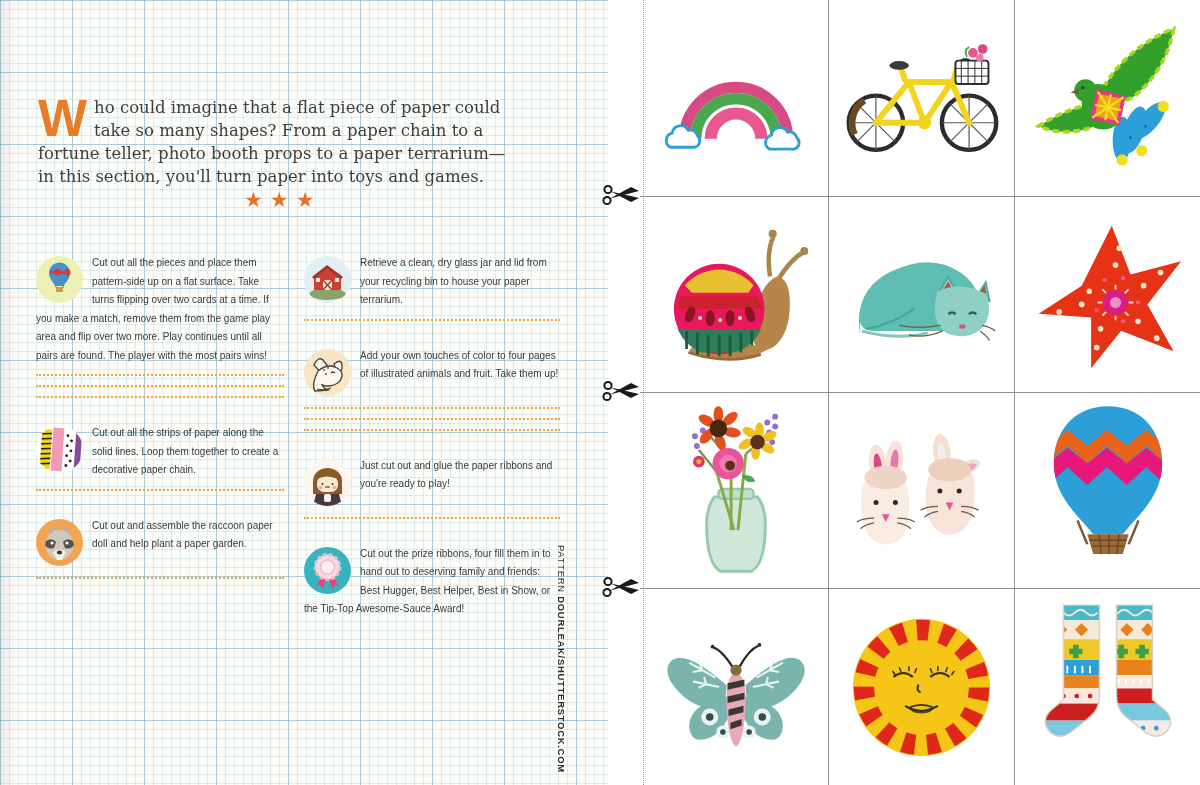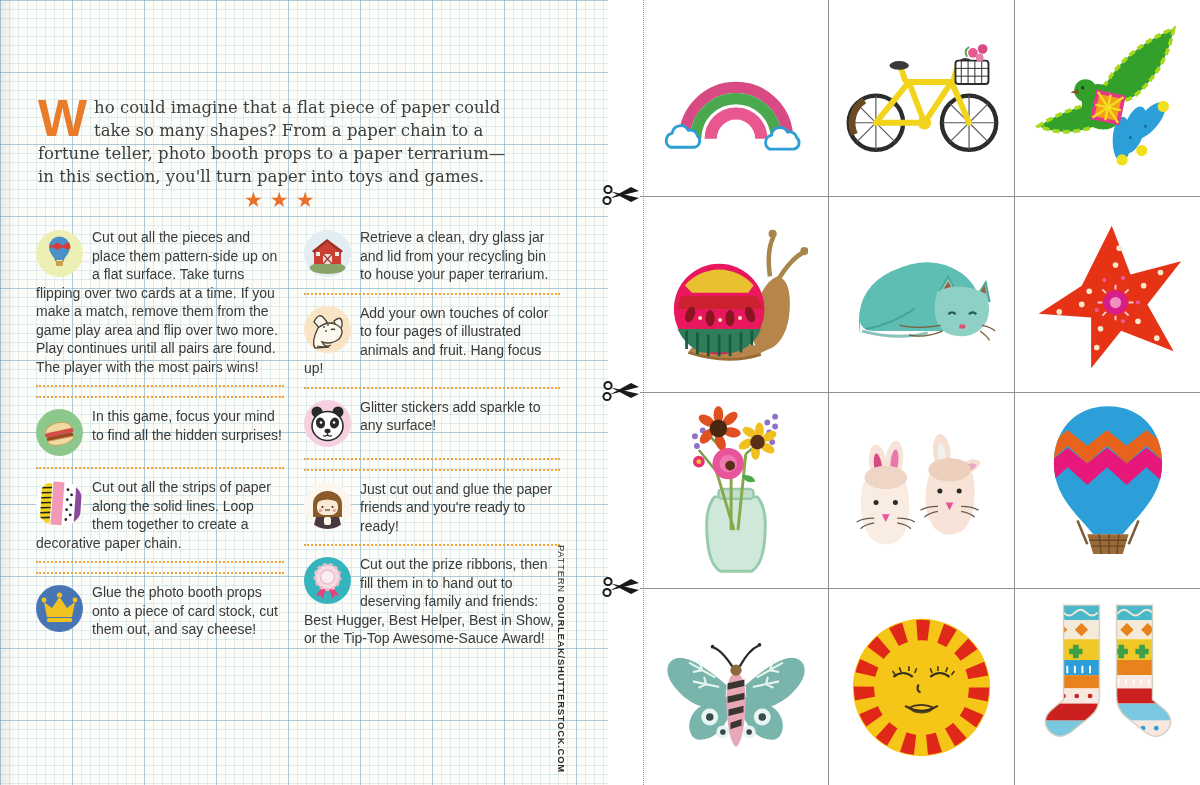--- a/index.html
+++ b/index.html
@@ -28,21 +28,21 @@
   .stars{position:absolute;left:244px;top:188px;color:#e8702a;font-size:21px;letter-spacing:7px;}
 
   .col{position:absolute;top:228px;}
   .col-0{left:36px;width:248px;}
   .col-1{left:304px;width:256px;}
   .item{overflow:visible;}
   .item::after{content:"";display:block;clear:both;}
   .item-icon{float:left;width:47px;height:47px;border-radius:50%;margin:2px 9px 2px 0;
     position:relative;overflow:hidden;}
   .item-icon svg{position:absolute;left:0;top:0;}
-  .item-text{font-size:14px;line-height:18.5px;color:#3a3a3a;}
+  .item-text{font-size:10px;line-height:18.5px;color:#3a3a3a;margin-top:26px;}
   .sep{border-top:2px dotted #f0a43c;margin:9px 0 9px 0;height:0;}
 
   .credit{position:absolute;writing-mode:vertical-rl;font-size:9.5px;letter-spacing:.7px;
     color:#2c2c2c;white-space:nowrap;}
   .credit b{font-weight:700;}
   .credit-pattern{left:556px;top:545px;}
   .credit-illustration{left:612px;top:600px;transform:rotate(180deg);}
 
   
   .right-page{position:absolute;left:608px;top:0;width:592px;height:785px;background:#ffffff;}
@@ -77,33 +77,20 @@
             <path d="M13.6 14q2.6 3 5.2 0t5.2 0 5.2 0 4.6 0l.8 4q-2.9 2.5-5.4.5t-5.2 0-5.2 0-4.6-.5z" fill="#d83a3a"></path>
             <rect x="20" y="31" width="7" height="5" rx="1" fill="#c8a050"></rect>
             <line x1="19" y1="29" x2="20.5" y2="32" stroke="#8a6a30" stroke-width="1"></line>
             <line x1="28" y1="29" x2="26.5" y2="32" stroke="#8a6a30" stroke-width="1"></line>
           </svg>
         </div>
         <div class="item-text">Cut out all the pieces and place them pattern-side up on a flat surface. Take turns flipping over two cards at a time. If you make a match, remove them from the game play area and flip over two more. Play continues until all pairs are found. The player with the most pairs wins!</div>
       </div>
       <div class="sep"></div>
       <div class="sep"></div>
-      <div class="item">
-        <div class="item-icon" style="background: rgb(140, 200, 140);">
-          <svg width="47" height="47" viewBox="0 0 47 47">
-            <g transform="rotate(-12 23 25)">
-              <path d="M10 22a13.5 8.5 0 0 1 27 0z" fill="#f2d9a4" stroke="#caa05c" stroke-width="1"></path>
-              <rect x="9" y="22" width="29" height="4" rx="2" fill="#d84a4a"></rect>
-              <rect x="10" y="26" width="27" height="4" rx="2" fill="#9a4a22"></rect>
-              <path d="M10 30h27a13.5 6 0 0 1-27 0z" fill="#f2d9a4" stroke="#caa05c" stroke-width="1"></path>
-            </g>
-          </svg>
-        </div>
-        <div class="item-text">In this game, focus your mind to find all the hidden surprises!</div>
-      </div>
       <div class="sep"></div>
       <div class="item">
         <div class="item-icon" style="background: rgb(255, 255, 255);">
           <svg width="47" height="47" viewBox="0 0 47 47">
             <g transform="rotate(4 23 23)">
               <rect x="5" y="4" width="10" height="40" fill="#f2d41e"></rect>
               <g stroke="#222" stroke-width="1.6">
                 <line x1="5" y1="9" x2="15" y2="8"></line>
                 <line x1="5" y1="14" x2="15" y2="13"></line>
                 <line x1="5" y1="19" x2="15" y2="18"></line>
@@ -123,35 +110,36 @@
                 <circle cx="35" cy="34" r="1.4"></circle>
                 <circle cx="31" cy="39" r="1.4"></circle>
               </g>
               <rect x="39" y="6" width="6" height="36" fill="#8a4a9a"></rect>
             </g>
           </svg>
         </div>
         <div class="item-text">Cut out all the strips of paper along the solid lines. Loop them together to create a decorative paper chain.</div>
       </div>
       <div class="sep"></div>
-      <div class="sep"></div>
       <div class="item">
-        <div class="item-icon" style="background: rgb(72, 118, 181);">
+        <div class="item-icon" style="background: rgb(242, 164, 85);">
           <svg width="47" height="47" viewBox="0 0 47 47">
-            <g fill="#f2c21e">
-              <path d="M11 32 8 17l8 6 7.5-11 7.5 11 8-6-3 15z"></path>
-              <rect x="11" y="33" width="25" height="4" rx="1.5"></rect>
-              <circle cx="8" cy="15" r="2.4"></circle>
-              <circle cx="23.5" cy="10" r="2.6"></circle>
-              <circle cx="39" cy="15" r="2.4"></circle>
-            </g>
+            <path d="M12 14l5-7 4 5zM35 14l-5-7-4 5z" fill="#b8b0a6"></path>
+            <ellipse cx="23.5" cy="26" rx="14" ry="15" fill="#cfc8be"></ellipse>
+            <path d="M10 22q6-4 10 1l-2 6q-6 2-9-3z" fill="#5a5248"></path>
+            <path d="M37 22q-6-4-10 1l2 6q6 2 9-3z" fill="#5a5248"></path>
+            <circle cx="16" cy="24" r="1.6" fill="#fff"></circle>
+            <circle cx="31" cy="24" r="1.6" fill="#fff"></circle>
+            <path d="M17 33q6.5-5 13 0l-4 8h-5z" fill="#f2f0ea"></path>
+            <ellipse cx="23.5" cy="33.5" rx="2.6" ry="2" fill="#3a342c"></ellipse>
           </svg>
         </div>
-        <div class="item-text">Glue the photo booth props onto a piece of card stock, cut them out, and say cheese!</div>
-      </div>
+        <div class="item-text">Cut out and assemble the raccoon paper doll and help plant a paper garden.</div>
+      </div>
+      <div class="sep"></div>
     </div>
   <div class="col col-1" id="col1">
       <div class="item">
         <div class="item-icon" style="background: rgb(227, 238, 242);">
           <svg width="47" height="47" viewBox="0 0 47 47">
             <ellipse cx="23.5" cy="38" rx="18" ry="6" fill="#8aa468"></ellipse>
             <path d="M10 20 23 10l14 10v14H10z" fill="#cc4034"></path>
             <path d="M8 21 23 9l16 12-2 2-14-11-13 11z" fill="#a33028"></path>
             <rect x="19" y="24" width="9" height="10" fill="#e8e4da"></rect>
             <line x1="19" y1="24" x2="28" y2="34" stroke="#a33028" stroke-width="1.2"></line>
@@ -176,68 +164,52 @@
               <path d="M13 40q8 2 14-1"></path>
             </g>
             <g fill="#4a463c">
               <circle cx="20" cy="21" r=".9"></circle>
               <circle cx="24" cy="19" r=".9"></circle>
               <circle cx="28" cy="17" r=".9"></circle>
               <circle cx="22" cy="25" r=".9"></circle>
             </g>
           </svg>
         </div>
-        <div class="item-text">Add your own touches of color to four pages of illustrated animals and fruit. Hang focus up!</div>
-      </div>
-      <div class="sep"></div>
-      <div class="item">
-        <div class="item-icon" style="background: rgb(246, 207, 224);">
-          <svg width="47" height="47" viewBox="0 0 47 47">
-            <circle cx="13" cy="12" r="5.5" fill="#2a2a2a"></circle>
-            <circle cx="34" cy="12" r="5.5" fill="#2a2a2a"></circle>
-            <ellipse cx="23.5" cy="26" rx="15.5" ry="14.5" fill="#fff" stroke="#2a2a2a" stroke-width="1.6"></ellipse>
-            <ellipse cx="16.5" cy="23" rx="4.5" ry="5.5" transform="rotate(-15 16.5 23)" fill="#2a2a2a"></ellipse>
-            <ellipse cx="30.5" cy="23" rx="4.5" ry="5.5" transform="rotate(15 30.5 23)" fill="#2a2a2a"></ellipse>
-            <circle cx="17" cy="22.5" r="1.3" fill="#fff"></circle>
-            <circle cx="30" cy="22.5" r="1.3" fill="#fff"></circle>
-            <ellipse cx="23.5" cy="31" rx="3" ry="2.2" fill="#2a2a2a"></ellipse>
-            <path d="M23.5 33v2m0 0q-2.5 2-4.5.5m4.5-.5q2.5 2 4.5.5" stroke="#2a2a2a" stroke-width="1.2" fill="none"></path>
-          </svg>
-        </div>
-        <div class="item-text">Glitter stickers add sparkle to any surface!</div>
-      </div>
+        <div class="item-text">Add your own touches of color to four pages of illustrated animals and fruit. Take them up!</div>
+      </div>
+      <div class="sep"></div>
       <div class="sep"></div>
       <div class="sep"></div>
       <div class="item">
         <div class="item-icon" style="background: rgb(253, 246, 238);">
           <svg width="47" height="47" viewBox="0 0 47 47">
             <path d="M9 22a14.5 13 0 0 1 29 0v13H9z" fill="#8a5a28"></path>
             <rect x="13" y="17" width="21" height="16" rx="7" fill="#f8e8d4"></rect>
             <path d="M13 20q10-5 21 0v-3q-10-6-21 0z" fill="#8a5a28"></path>
             <circle cx="18.5" cy="25" r="1" fill="#3a2a1a"></circle>
             <circle cx="28.5" cy="25" r="1" fill="#3a2a1a"></circle>
             <circle cx="16.5" cy="28.5" r="1.8" fill="#f0a8a0"></circle>
             <circle cx="30.5" cy="28.5" r="1.8" fill="#f0a8a0"></circle>
             <path d="M21 28h5" stroke="#3a2a1a" stroke-width="1"></path>
             <path d="M12 35h23l3 12H9z" fill="#4a3840"></path>
             <rect x="20" y="35" width="7" height="8" rx="2" fill="#fdf8ee"></rect>
           </svg>
         </div>
-        <div class="item-text">Just cut out and glue the paper friends and you're ready to ready!</div>
+        <div class="item-text">Just cut out and glue the paper ribbons and you're ready to play!</div>
       </div>
       <div class="sep"></div>
       <div class="item">
         <div class="item-icon" style="background: rgb(53, 180, 189);">
           <svg width="47" height="47" viewBox="0 0 47 47">
             <path d="M18 30h4l-3 12-3-4-4 1zM29 30h-4l3 12 3-4 4 1z" fill="#e8407a"></path>
             <circle cx="23.5" cy="20" r="12.5" fill="#f6dbe3" stroke="#f0b8c8" stroke-width="3" stroke-dasharray="3.5 2.5"></circle>
             <circle cx="23.5" cy="20" r="7" fill="#fbeef2" stroke="#e8c0cc" stroke-width="1.5"></circle>
           </svg>
         </div>
-        <div class="item-text">Cut out the prize ribbons, then fill them in to hand out to deserving family and friends: Best Hugger, Best Helper, Best in Show, or the Tip-Top Awesome-Sauce Award!</div>
+        <div class="item-text">Cut out the prize ribbons, four fill them in to hand out to deserving family and friends: Best Hugger, Best Helper, Best in Show, or the Tip-Top Awesome-Sauce Award!</div>
       </div>
     </div>
 
   <div class="credit credit-pattern">
     <span>PATTERN </span><b>DOURLEAK/SHUTTERSTOCK.COM</b>
   </div>
   <div class="credit credit-illustration">
     <span>ILLUSTRATION </span><b>ANISA MAKHOUL</b>
   </div>
 </div>

